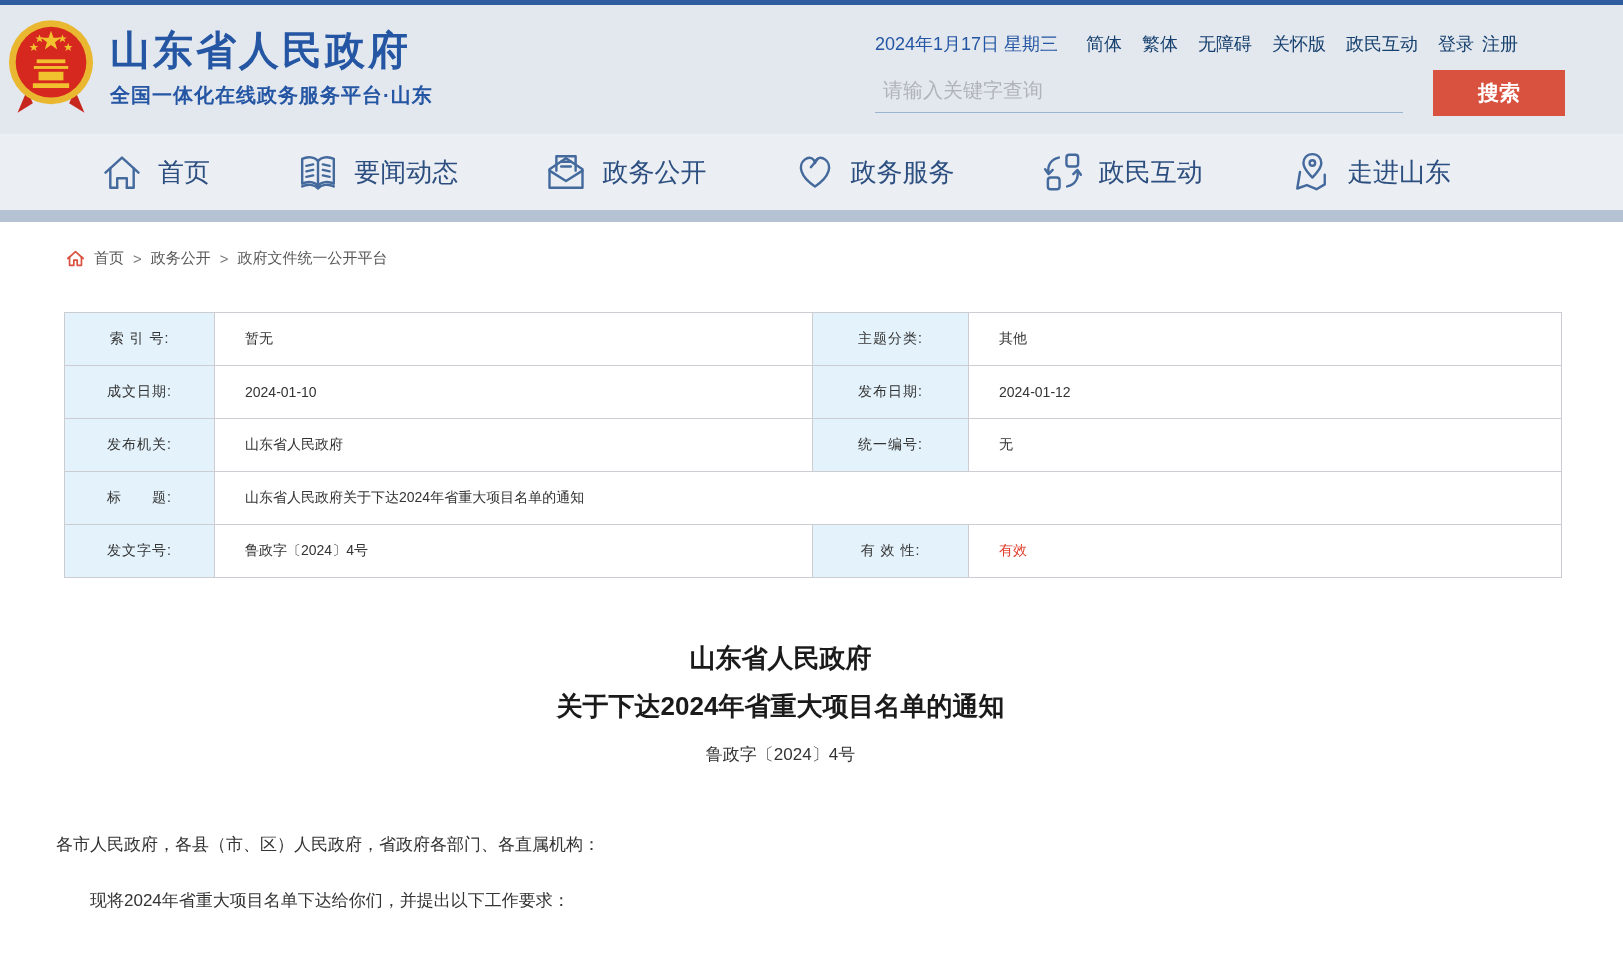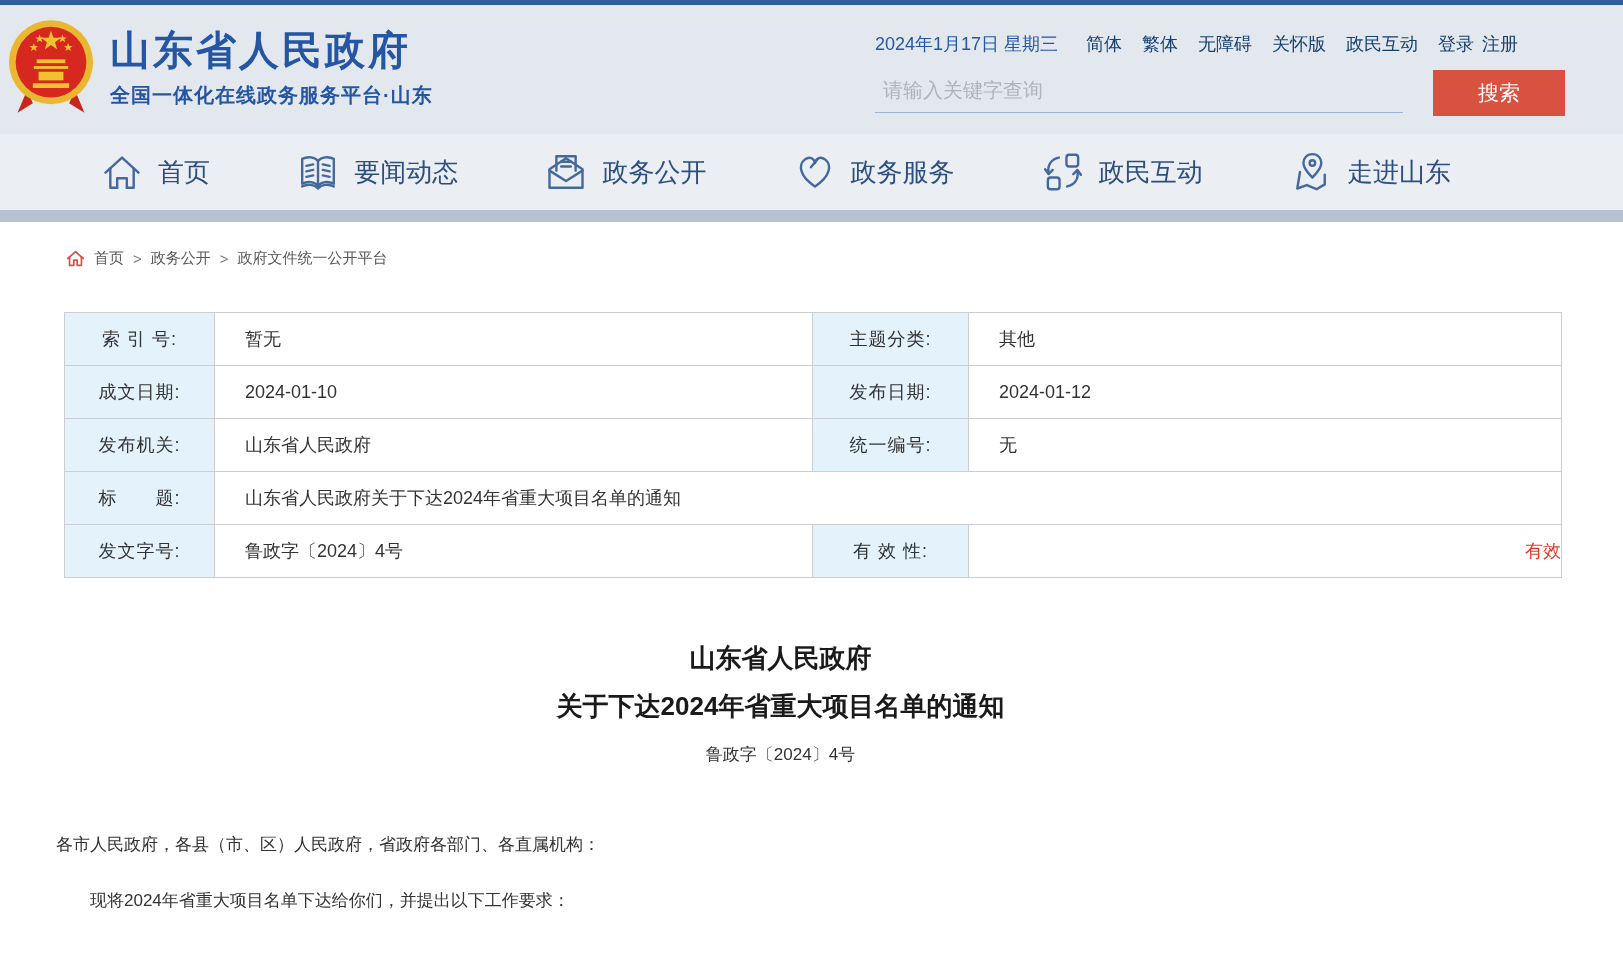--- a/index.html
+++ b/index.html
@@ -48,20 +48,21 @@
     border-bottom: 1px solid #9db4cf;
     font-size: 20px; color: #333; padding: 6px 8px 10px 8px;
     font-family: "Liberation Sans", "DejaVu Sans", sans-serif;
   }
   .search-input::placeholder { color: #b0b4ba; }
   .search-btn {
     width: 132px; height: 46px; margin-left: 30px;
     background: #d9513f; color: #ffffff; border: none;
     font-size: 21px; cursor: pointer;
     font-family: "Liberation Sans", "DejaVu Sans", sans-serif;
+    font-weight: bold;
   }
 
   
   .nav {
     background: #ebeef3; height: 76px;
     display: flex; align-items: center; justify-content: space-between;
     padding: 0 172px 0 100px;
   }
   .nav-item { display: flex; align-items: center; gap: 14px; }
   .nav-item .nav-label { font-size: 26px; color: #2d4f80; }
@@ -75,31 +76,31 @@
   }
   .breadcrumb a { color: #575757; }
   .breadcrumb .sep { color: #777; }
   .bc-home svg { width: 19px; height: 17px; display: block; }
 
   
   .meta-table {
     border-collapse: collapse;
     margin: 44px 0 4px 64px;
     width: 1433px;
-    font-size: 18px; color: #333;
+    font-size: 14px; color: #333;
     table-layout: fixed;
   }
   .meta-table td { border: 1px solid #cbcdd2; height: 52px; padding: 0; }
   .meta-table td.lbl {
     background: #e4f2fb; text-align: center; letter-spacing: 1px;
   }
   .meta-table td.val { padding-left: 30px; }
   .col-l1 { width: 149px; } .col-v1 { width: 567px; }
   .col-l2 { width: 155px; } .col-v2 { width: 562px; }
-  .red { color: #e03b2a; text-align: right; }
+  .red { color: #e03b2a; }
 
   
   .doc-head { width: 1433px; margin-left: 64px; text-align: center; }
   .doc-title-1 { margin-top: 56px; font-size: 26px; font-weight: bold; color: #1a1a1a; line-height: 48px; }
   .doc-title-2 { font-size: 26px; font-weight: bold; color: #1a1a1a; line-height: 48px; }
   .doc-number { font-size: 17px; color: #333; margin-top: 13px; }
 
   .article { margin: 66px 126px 0 56px; font-size: 17px; color: #333; }
   .article p { margin: 0; line-height: 26px; }
   .article .intro { text-indent: 2em; margin-top: 30px; }

